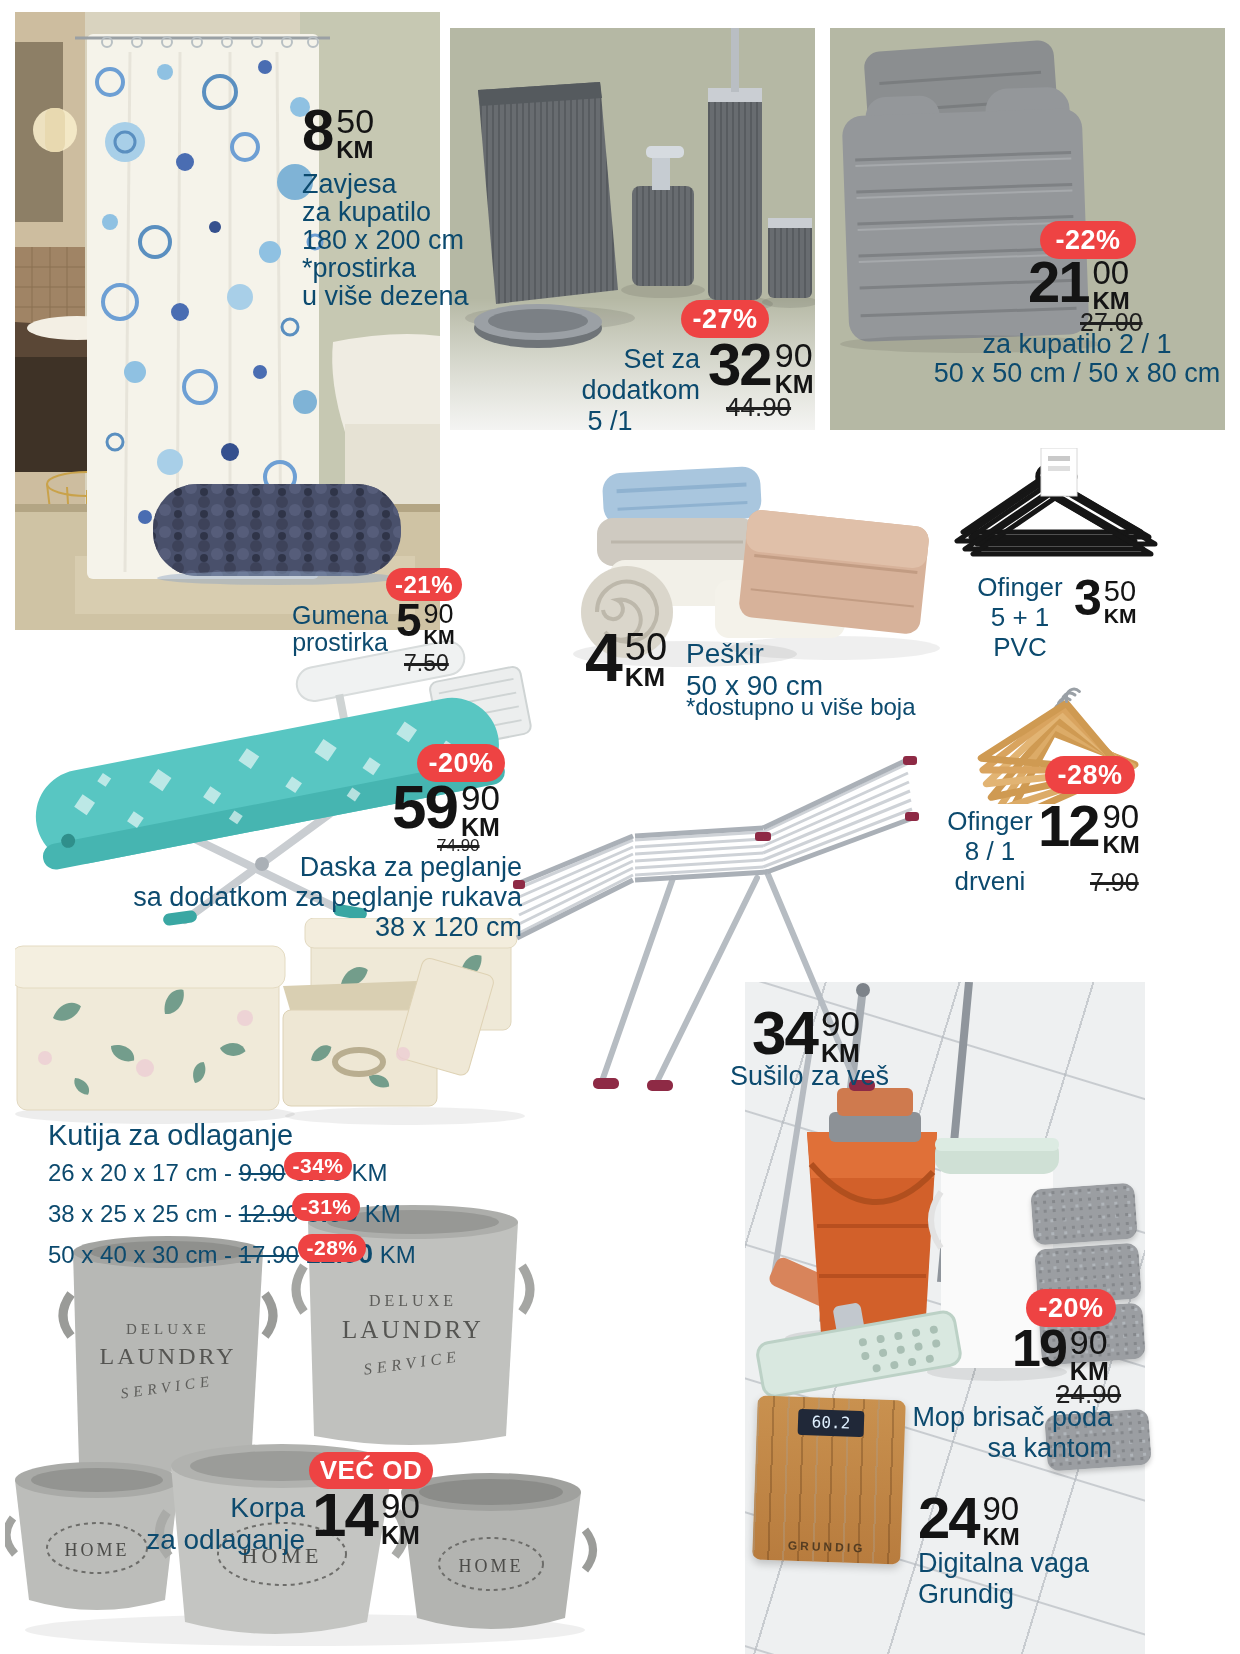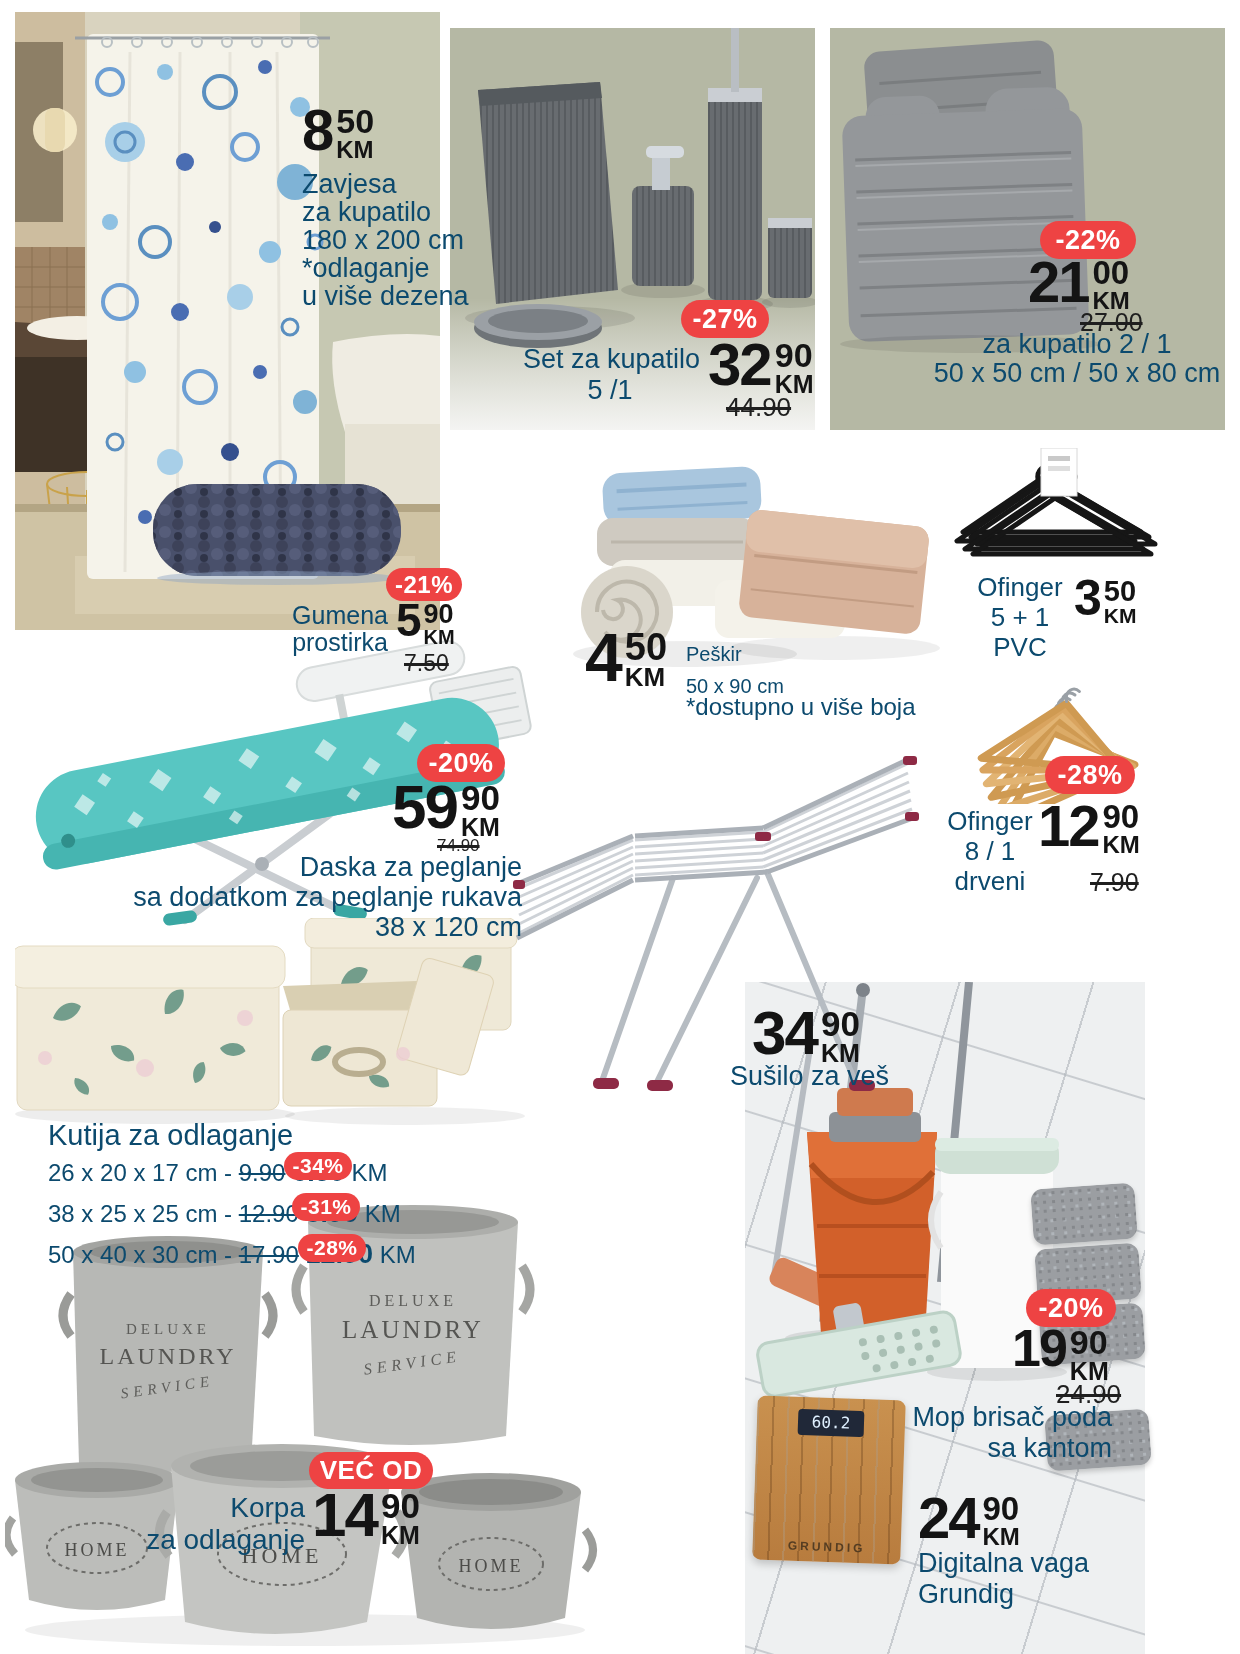--- a/index.html
+++ b/index.html
@@ -5,21 +5,21 @@
 *{margin:0;padding:0;box-sizing:border-box}
 html,body{background:#fff}
 body{font-family:"Liberation Sans",sans-serif;color:#1a1a1a}
 .page{position:relative;width:1240px;height:1654px;background:#fff;overflow:hidden}
 .abs{position:absolute}
 .card{position:absolute;background:#b5b8a4}
 .badge{position:absolute;background:#ee4343;color:#fff;font-weight:700;border-radius:999px;display:flex;align-items:center;justify-content:center;z-index:12;letter-spacing:.5px}
 .price{position:absolute;display:flex;align-items:flex-start;font-weight:700;color:#141414;z-index:12;line-height:.82}
 .price .i{letter-spacing:-2px}
 .price .c{display:flex;flex-direction:column;margin-left:4px;align-items:flex-start}
-.price .d{font-weight:700;line-height:.9}
+.price .d{font-weight:400;line-height:.9}
 .price .k{font-weight:600;margin-top:3px;letter-spacing:0}
 .old{position:absolute;color:#1f1f1f;text-decoration:line-through;text-decoration-thickness:2.5px;z-index:12}
 .t{position:absolute;color:#0c4a6e;z-index:12;line-height:1.08}
 .t.r{text-align:right}
 .t.c{text-align:center}
 .pad{position:absolute;width:104px;height:56px;border-radius:12px;background-color:#9b9ea2;background-image:radial-gradient(#85888c 1.5px,transparent 1.7px),radial-gradient(#b0b5ba 1.5px,transparent 1.7px);background-size:9px 9px,13px 13px;transform:rotate(-4deg);box-shadow:0 3px 5px rgba(0,0,0,.18)}
 .tilewrap{position:absolute;left:745px;top:982px;width:400px;height:672px;background:#eef0f1;overflow:hidden}
 .tilegrid{position:absolute;left:-40%;top:-25%;width:190%;height:170%;transform:rotate(17deg);
  background-image:repeating-linear-gradient(0deg,rgba(175,180,186,.6) 0 2px,transparent 2px 128px),repeating-linear-gradient(90deg,rgba(175,180,186,.6) 0 2px,transparent 2px 128px)}
 .scale{position:absolute;left:755px;top:1398px;width:148px;height:164px;border-radius:8px;transform:rotate(2deg);
@@ -526,40 +526,40 @@
     <span class="i" style="font-size:58px">8</span>
     <span class="c">
         <span class="d" style="font-size:34px">50</span>
         <span class="k" style="font-size:24px">KM</span>
       </span>
   </div>
   <div class="t" style="left:302px;top:170px;font-size:27px;line-height:28px">
     <div>Zavjesa</div>
     <div>za kupatilo</div>
     <div>180 x 200 cm</div>
-    <div>*odlaganje</div>
+    <div>*prostirka</div>
     <div>u više dezena</div>
   </div>
 
   <div class="badge" style="left:386px;top:568px;width:76px;height:33px;font-size:24px">-21%</div>
   <div class="t r" style="left:228px;top:602px;width:160px;font-size:25px;line-height:27px">
     <div>Gumena prostirka</div>
   </div>
   <div class="price" style="left:396px;top:602px">
     <span class="i" style="font-size:46px">5</span>
     <span class="c">
         <span class="d" style="font-size:27px">90</span>
         <span class="k" style="font-size:20px">KM</span>
       </span>
   </div>
   <div class="old" style="left:404px;top:650px;font-size:23px">7.50</div>
 
   <div class="badge" style="left:681px;top:300px;width:88px;height:38px;font-size:27px">-27%</div>
   <div class="t r" style="left:520px;top:344px;width:180px;font-size:27px;line-height:31px">
-    <div>Set za kupatilo</div>
+    <div>Set za dodatkom</div>
     <div style="text-align:center">5 /1</div>
   </div>
   <div class="price" style="left:708px;top:340px">
     <span class="i" style="font-size:60px">32</span>
     <span class="c">
         <span class="d" style="font-size:34px">90</span>
         <span class="k" style="font-size:25px">KM</span>
       </span>
   </div>
   <div class="old" style="left:726px;top:392px;font-size:26px">44.90</div>
@@ -578,21 +578,21 @@
     <div>50 x 50 cm / 50 x 80 cm</div>
   </div>
 
   <div class="price" style="left:585px;top:630px">
     <span class="i" style="font-size:68px">4</span>
     <span class="c">
         <span class="d" style="font-size:38px">50</span>
         <span class="k" style="font-size:26px">KM</span>
       </span>
   </div>
-  <div class="t" style="left:686px;top:638px;font-size:20px;line-height:32px">
+  <div class="t" style="left:686px;top:638px;font-size:28px;line-height:32px">
     <div>Peškir</div>
     <div>50 x 90 cm</div>
   </div>
   <div class="t" style="left:686px;top:694px;font-size:24px">*dostupno u više boja</div>
 
   <div class="t c" style="left:960px;top:572px;width:120px;font-size:26px;line-height:30px">
     <div>Ofinger</div>
     <div>5  + 1</div>
     <div>PVC</div>
   </div>

